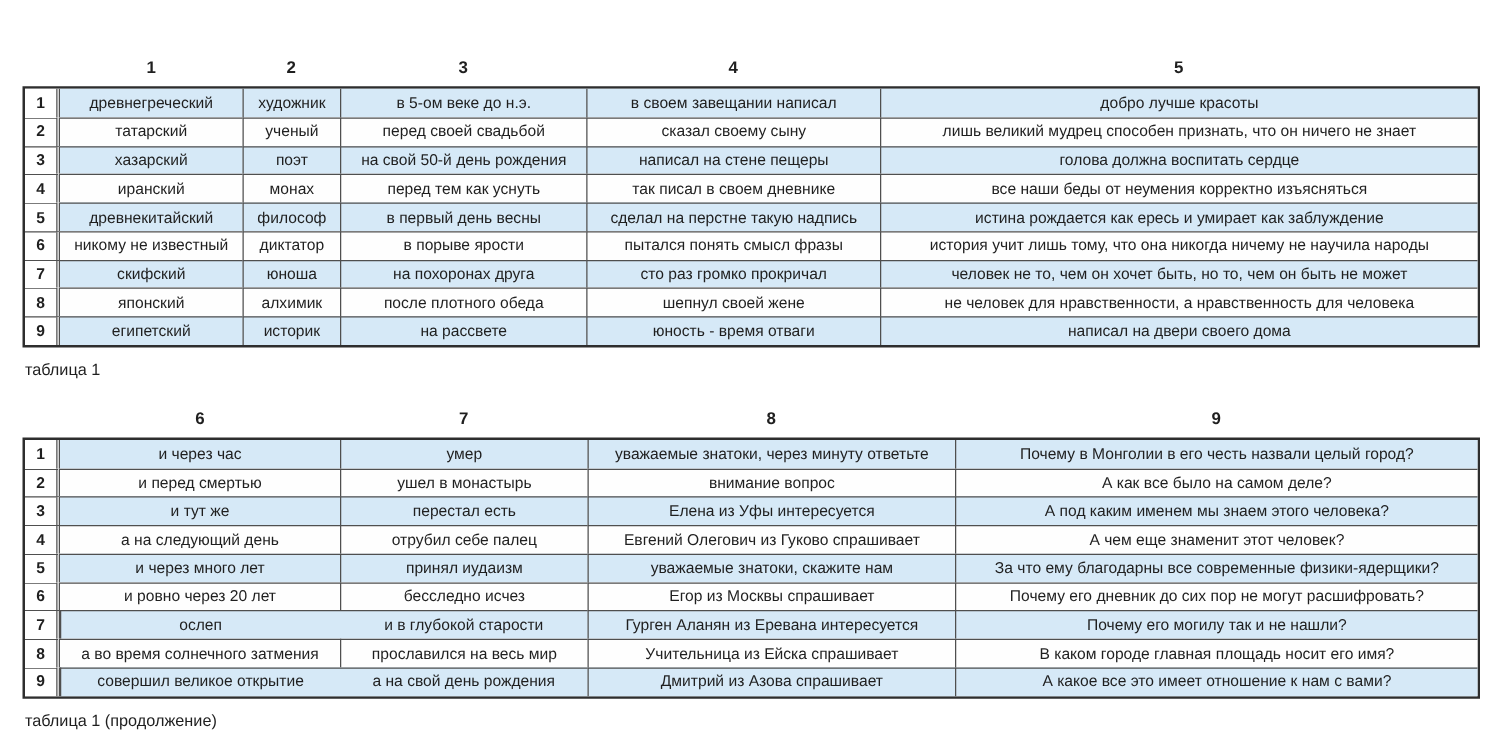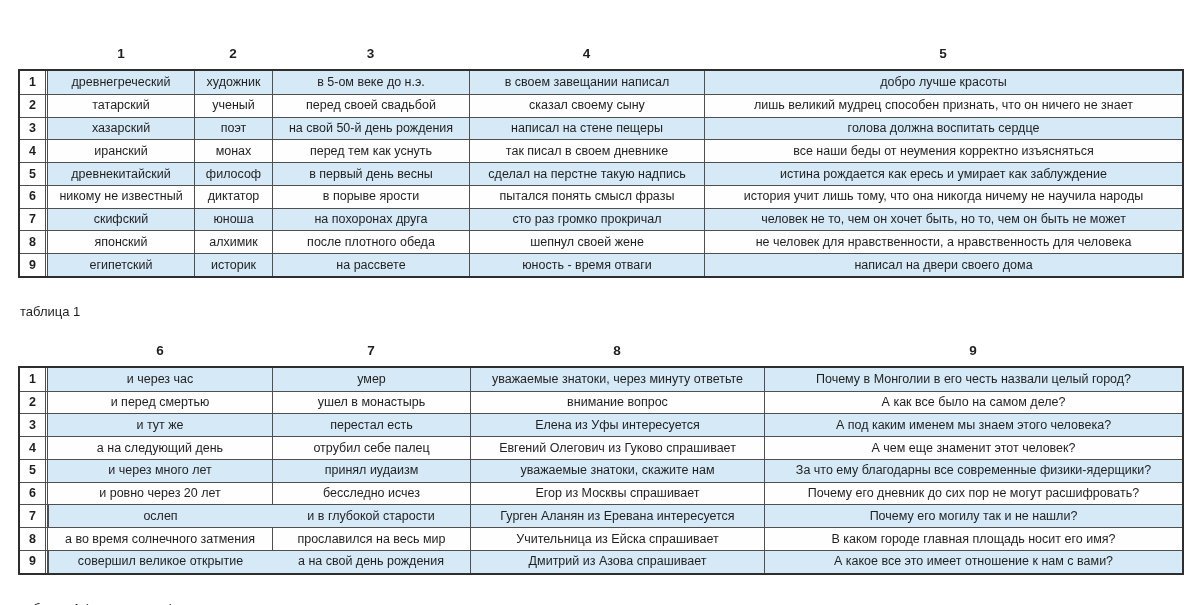--- a/index.html
+++ b/index.html
@@ -57,21 +57,21 @@
     background: var(--row-number-bg, #ffffff);
     border-right: 3px double var(--border-inner, #4f4f4f);
     padding: 0;
   }
   .cell.data.odd  { background: var(--row-odd-bg, #d6e9f7); }
   .cell.data.even { background: var(--row-even-bg, #fefefe); }
   .bl { border-left: 1px solid var(--border-inner, #4f4f4f); }
   .bt { border-top: 1px solid var(--border-inner, #4f4f4f); }
 
   .caption {
-    margin: 26px 0 0 2px;
+    margin: 10px 0 0 2px;
     font-size: 13px;
     color: var(--text, #1f1f1f);
   }
 </style>
 </head>
 <body>
 
 <div class="page">
 
   <div class="tbl-block">

